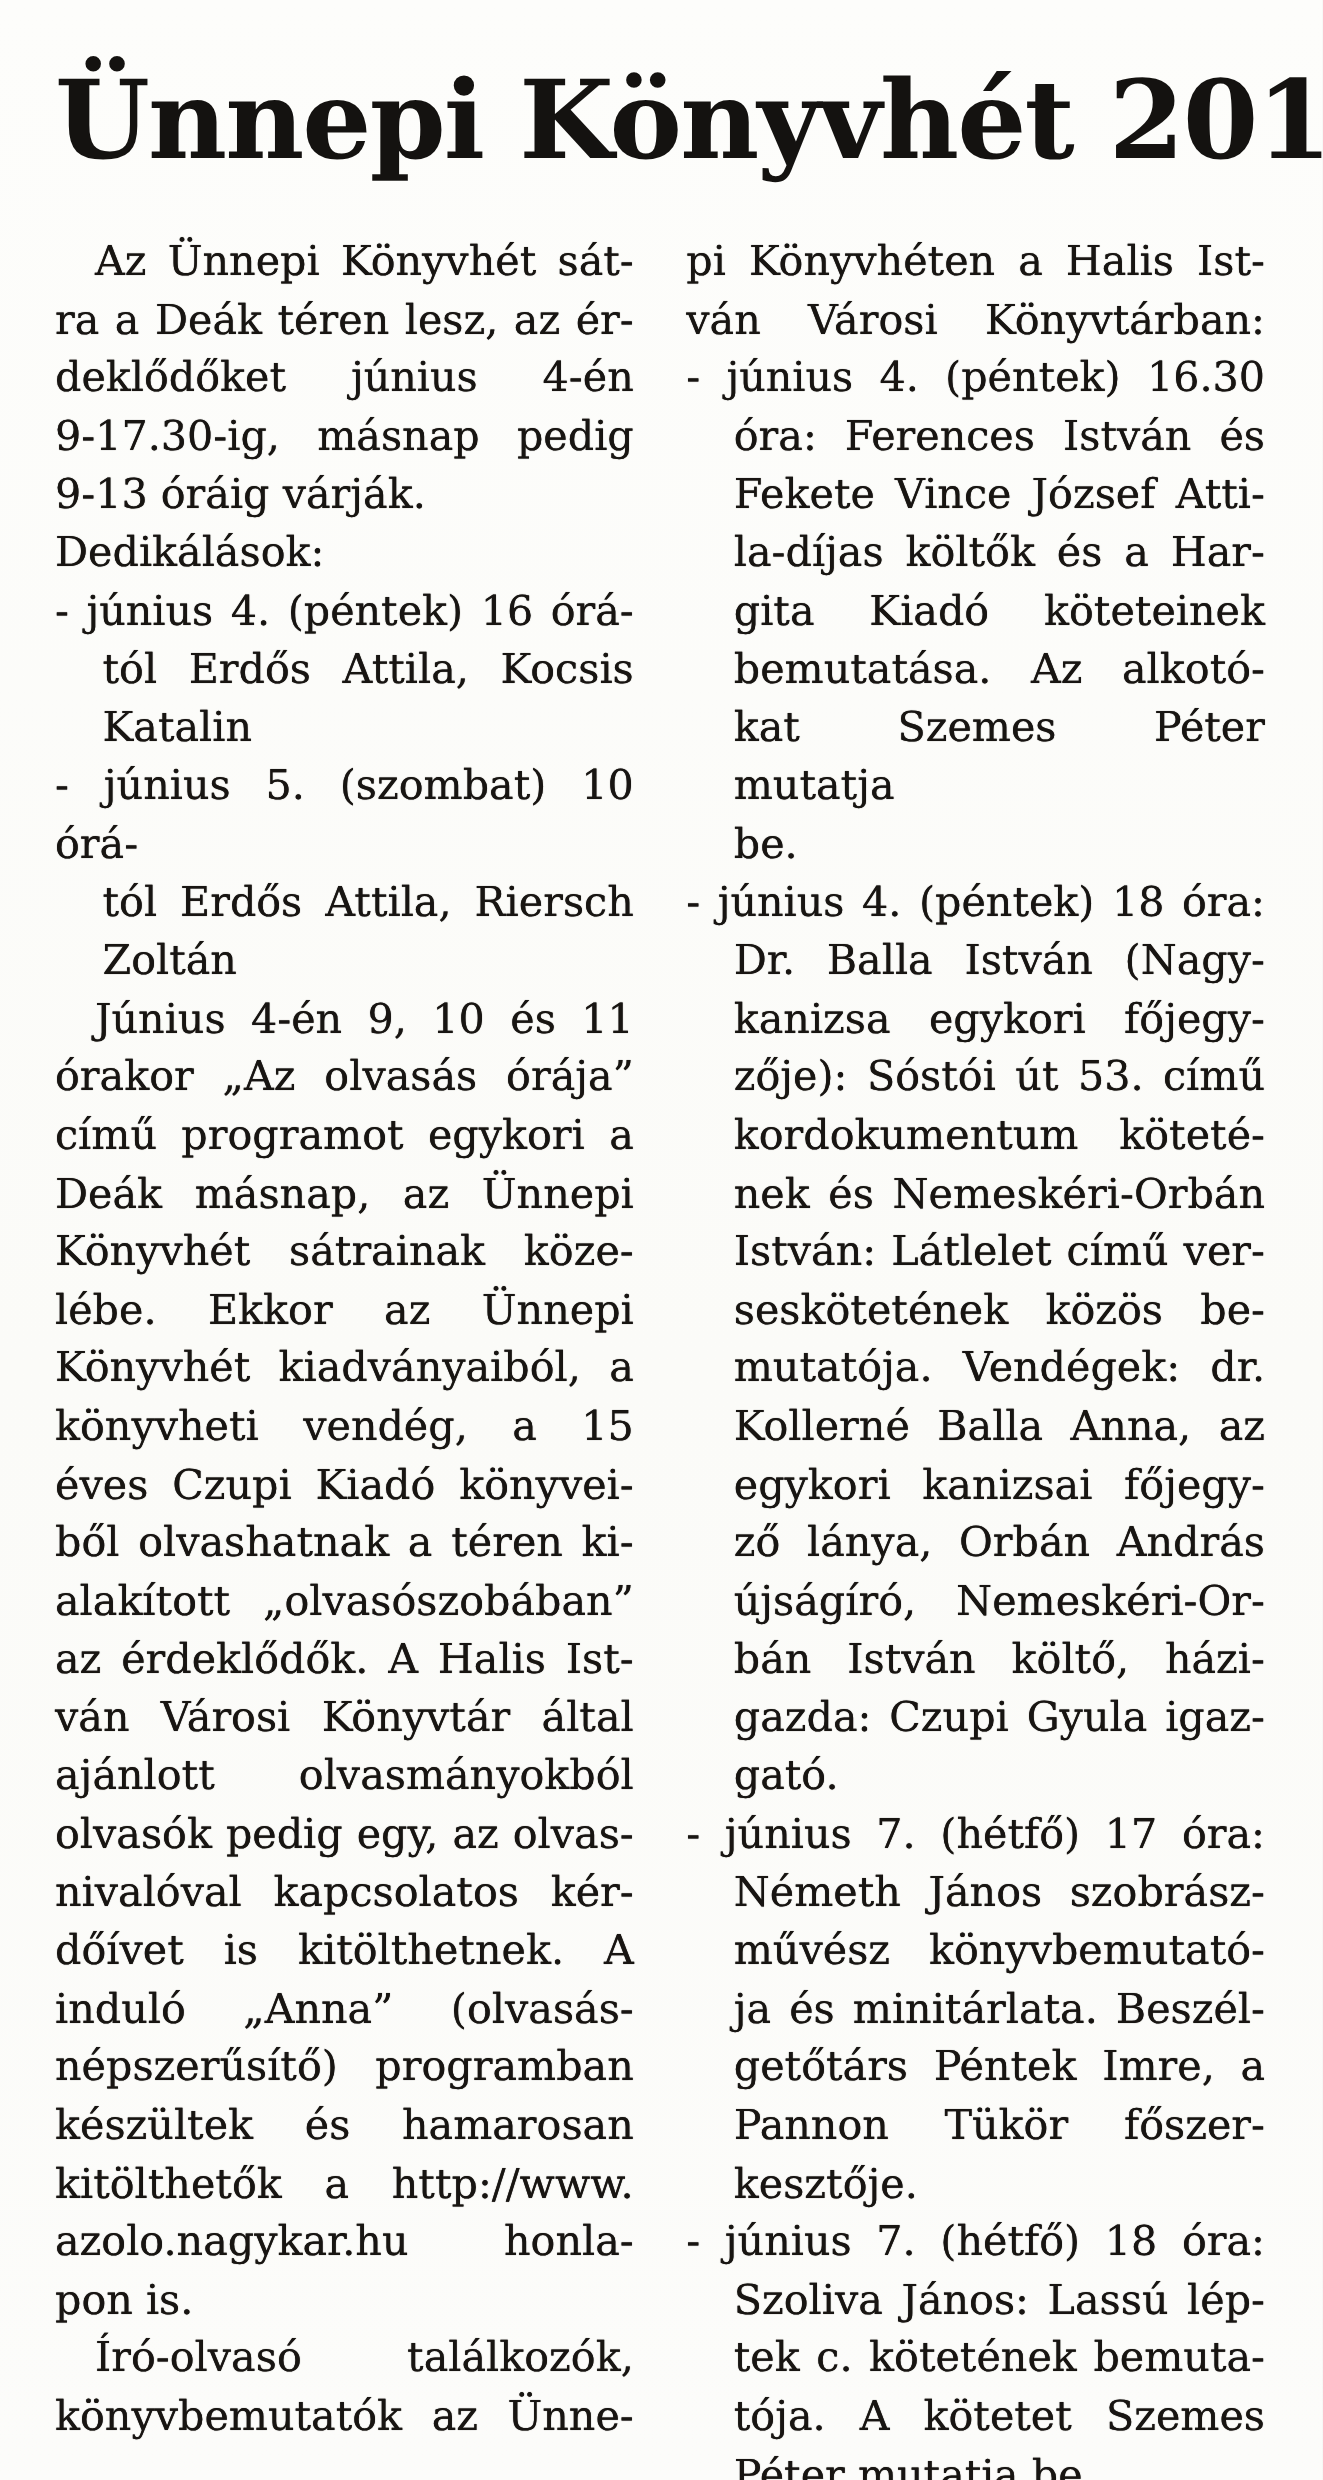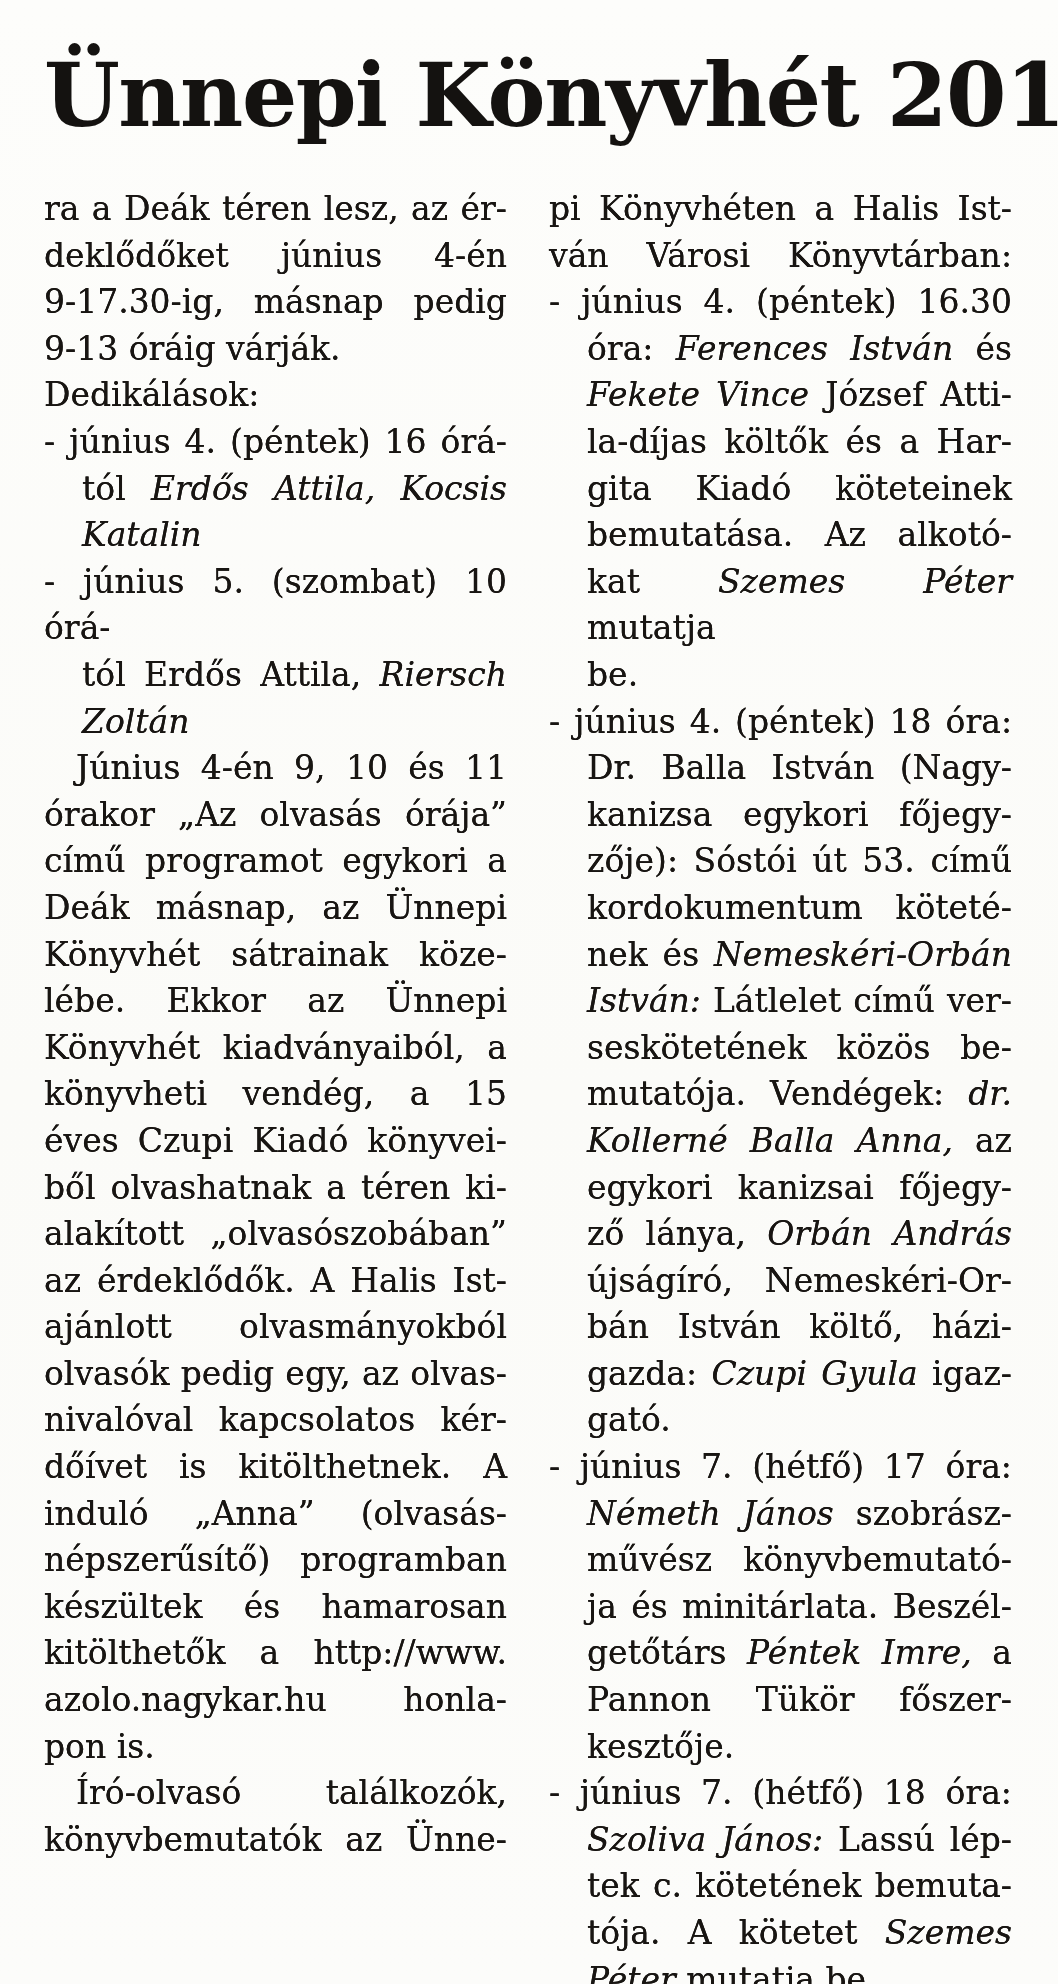--- a/index.html
+++ b/index.html
@@ -41,29 +41,30 @@
     text-align: justify;
     text-align-last: justify;
     min-height: 46.6px;
   }
   .line.natural {
     text-align: right;
     text-align-last: left;
   }
   .line.para { text-indent: 32px; }
   .line.hang { padding-left: 38px; }
-  .it { font-style: italic; }
+  .it { }
 </style>
 </head>
 <body>
 
 <div class="page">
   <h1 class="title">Ünnepi Könyvhét 2010.</h1>
   <div class="cols">
     <div class="col">
+        <div class="line para"><span class="ro">Az Ünnepi Könyvhét sát-</span></div>
         <div class="line flush"><span class="ro">ra a Deák téren lesz, az ér-</span></div>
         <div class="line flush"><span class="ro">deklődőket június 4-én</span></div>
         <div class="line flush"><span class="ro">9-17.30-ig, másnap pedig</span></div>
         <div class="line flush natural"><span class="ro">9-13 óráig várják.</span></div>
         <div class="line flush natural"><span class="ro">Dedikálások:</span></div>
         <div class="line flush"><span class="ro">- június 4. (péntek) 16 órá-</span></div>
         <div class="line hang"><span class="ro">tól </span><span class="it">Erdős Attila, Kocsis</span></div>
         <div class="line hang natural"><span class="it">Katalin</span></div>
         <div class="line flush"><span class="ro">- június 5. (szombat) 10 órá-</span></div>
         <div class="line hang"><span class="ro">tól Erdős Attila, </span><span class="it">Riersch</span></div>
@@ -73,20 +74,21 @@
         <div class="line flush"><span class="ro">című programot egykori a</span></div>
         <div class="line flush"><span class="ro">Deák másnap, az Ünnepi</span></div>
         <div class="line flush"><span class="ro">Könyvhét sátrainak köze-</span></div>
         <div class="line flush"><span class="ro">lébe. Ekkor az Ünnepi</span></div>
         <div class="line flush"><span class="ro">Könyvhét kiadványaiból, a</span></div>
         <div class="line flush"><span class="ro">könyvheti vendég, a 15</span></div>
         <div class="line flush"><span class="ro">éves Czupi Kiadó könyvei-</span></div>
         <div class="line flush"><span class="ro">ből olvashatnak a téren ki-</span></div>
         <div class="line flush"><span class="ro">alakított „olvasószobában”</span></div>
         <div class="line flush"><span class="ro">az érdeklődők. A Halis Ist-</span></div>
+        <div class="line flush"><span class="ro">ván Városi Könyvtár által</span></div>
         <div class="line flush"><span class="ro">ajánlott olvasmányokból</span></div>
         <div class="line flush"><span class="ro">olvasók pedig egy, az olvas-</span></div>
         <div class="line flush"><span class="ro">nivalóval kapcsolatos kér-</span></div>
         <div class="line flush"><span class="ro">dőívet is kitölthetnek. A</span></div>
         <div class="line flush"><span class="ro">induló „Anna” (olvasás-</span></div>
         <div class="line flush"><span class="ro">népszerűsítő) programban</span></div>
         <div class="line flush"><span class="ro">készültek és hamarosan</span></div>
         <div class="line flush"><span class="ro">kitölthetők a http://www.</span></div>
         <div class="line flush"><span class="ro">azolo.nagykar.hu honla-</span></div>
         <div class="line flush natural"><span class="ro">pon is.</span></div>

